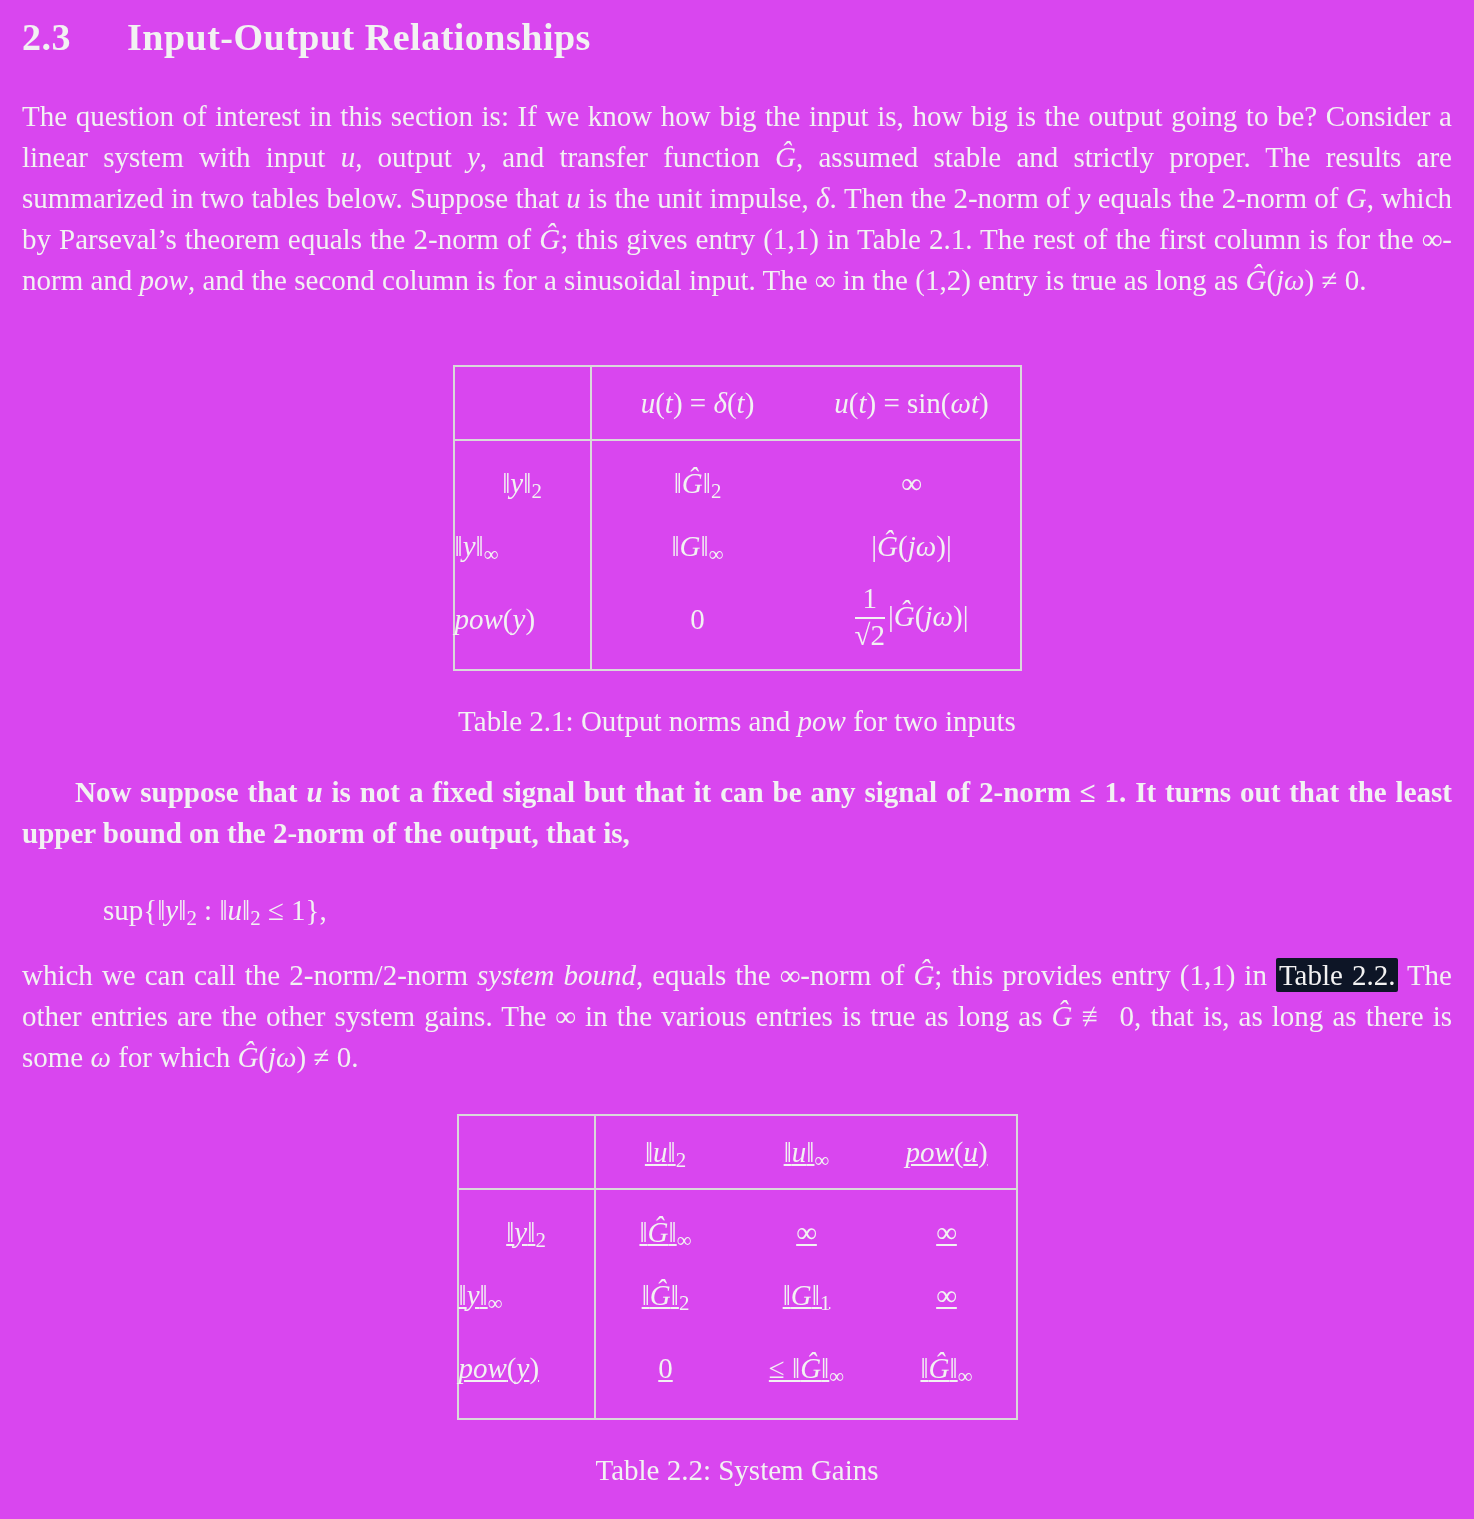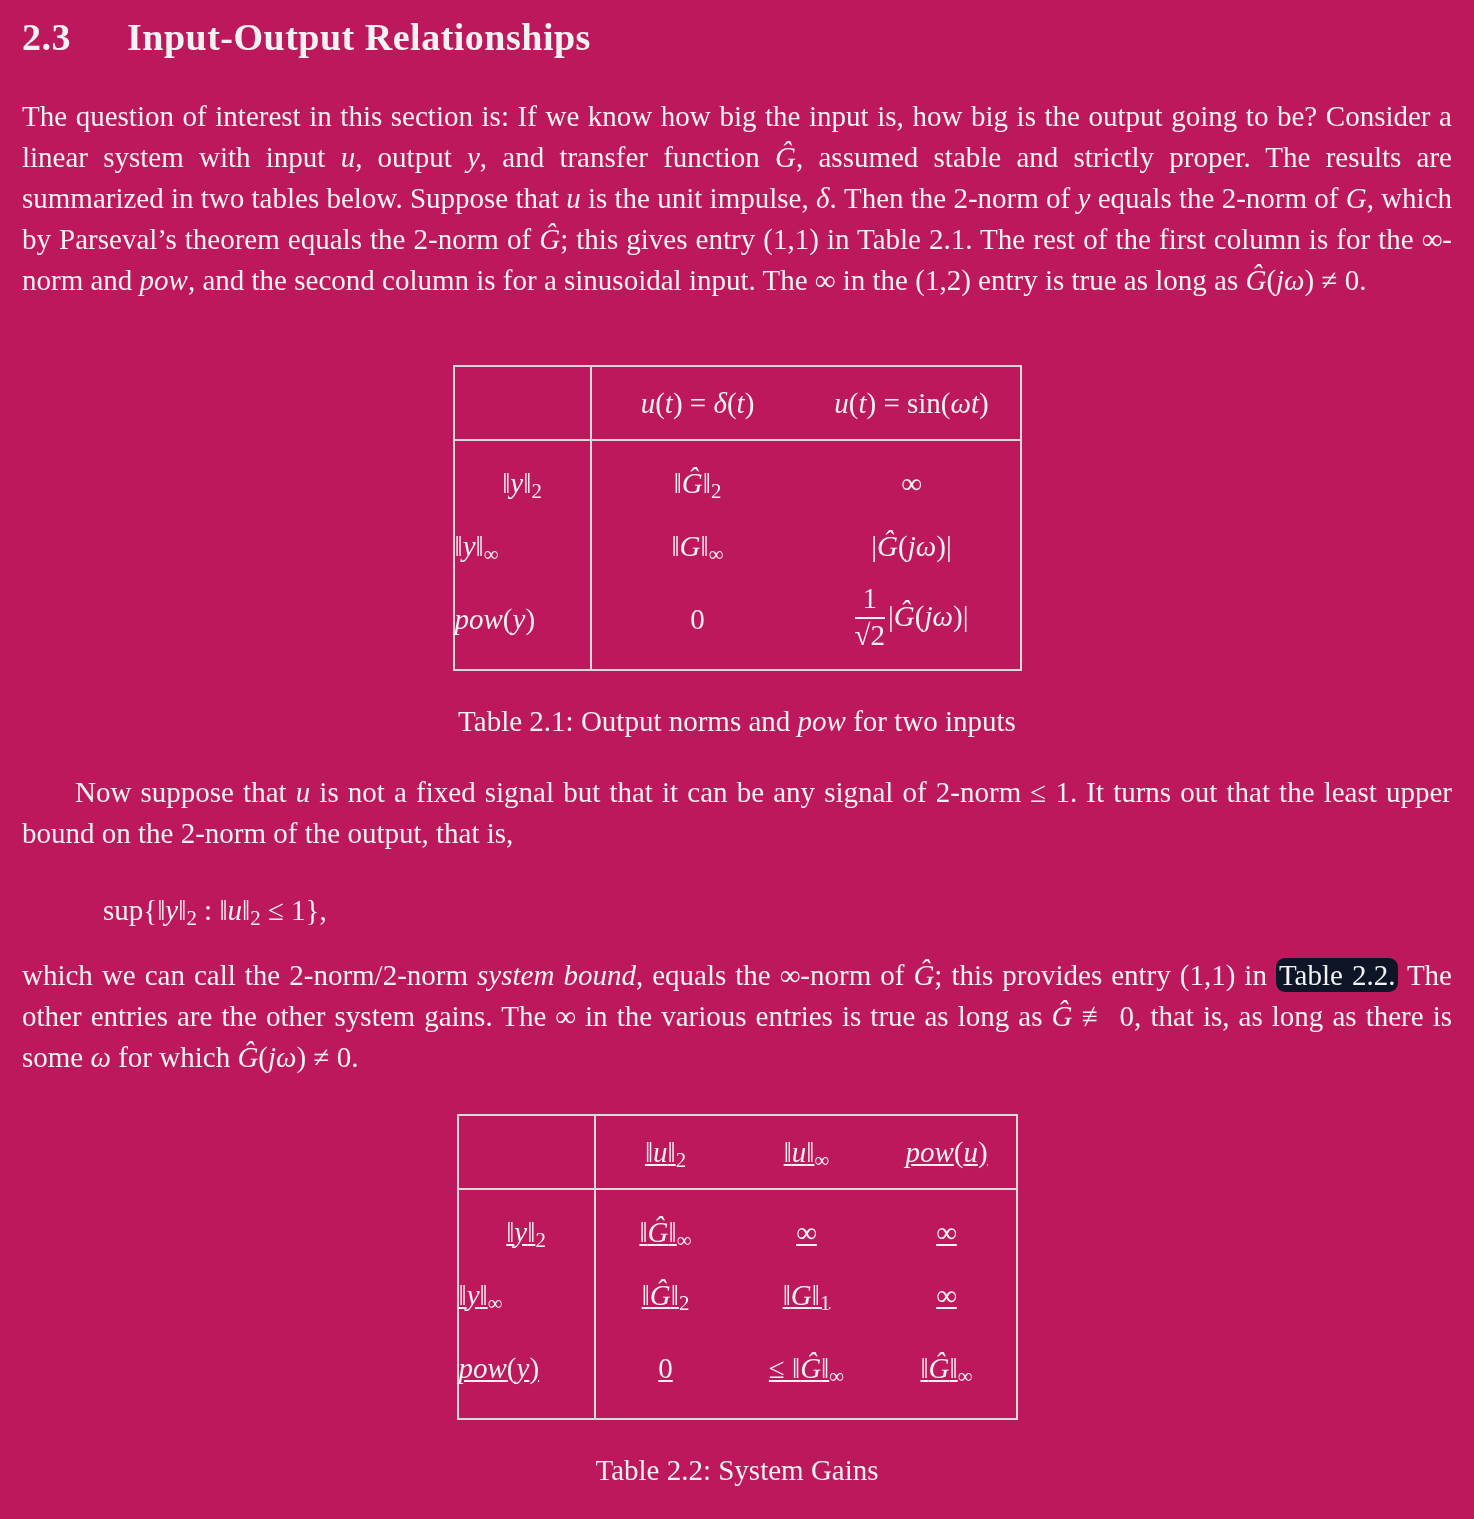--- a/index.html
+++ b/index.html
@@ -5,21 +5,21 @@
   html, body {
     margin: 0;
     padding: 0;
     background: #000000;
   }
   .page {
     position: relative;
     width: 1474px;
     min-height: 1519px;
     box-sizing: border-box;
-    background: #be185d;
+    background: #d946ef;
     color: #f2f2f2;
     font-family: "Liberation Serif", "DejaVu Serif", serif;
     font-size: 29px;
     line-height: 41px;
     padding: 14px 22px 20px 22px;
   }
   i { font-style: italic; }
   sub {
     font-size: 0.72em;
     line-height: 0;
@@ -32,31 +32,31 @@
     margin: 0;
     letter-spacing: 0.5px;
   }
   h1.section-heading .sec-num { display: inline-block; margin-right: 56px; }
   p.para {
     margin: 0;
     text-align: justify;
     margin-top: 36px;
   }
   p.para.no-gap { margin-top: 0; }
-  p.para.indent { text-indent: 53px; margin-top: 30px; }
+  p.para.indent { text-indent: 53px; margin-top: 30px; font-weight: bold; }
   .formula {
     margin: 36px 0 24px 81px;
     text-align: left;
   }
   .ref-link {
     color: inherit;
     text-decoration: none;
     background: #0d1526;
     padding: 1px 3px;
-    border-radius: 9px;
+    border-radius: 2px;
   }
   .table-wrap { margin-top: 64px; text-align: center; }
   .table-wrap.second { margin-top: 36px; text-decoration: underline; }
   table.mtable {
     border-collapse: collapse;
     border: 2px solid #d9d9d9;
     margin: 0 auto;
     table-layout: fixed;
   }
   table.mtable td {

